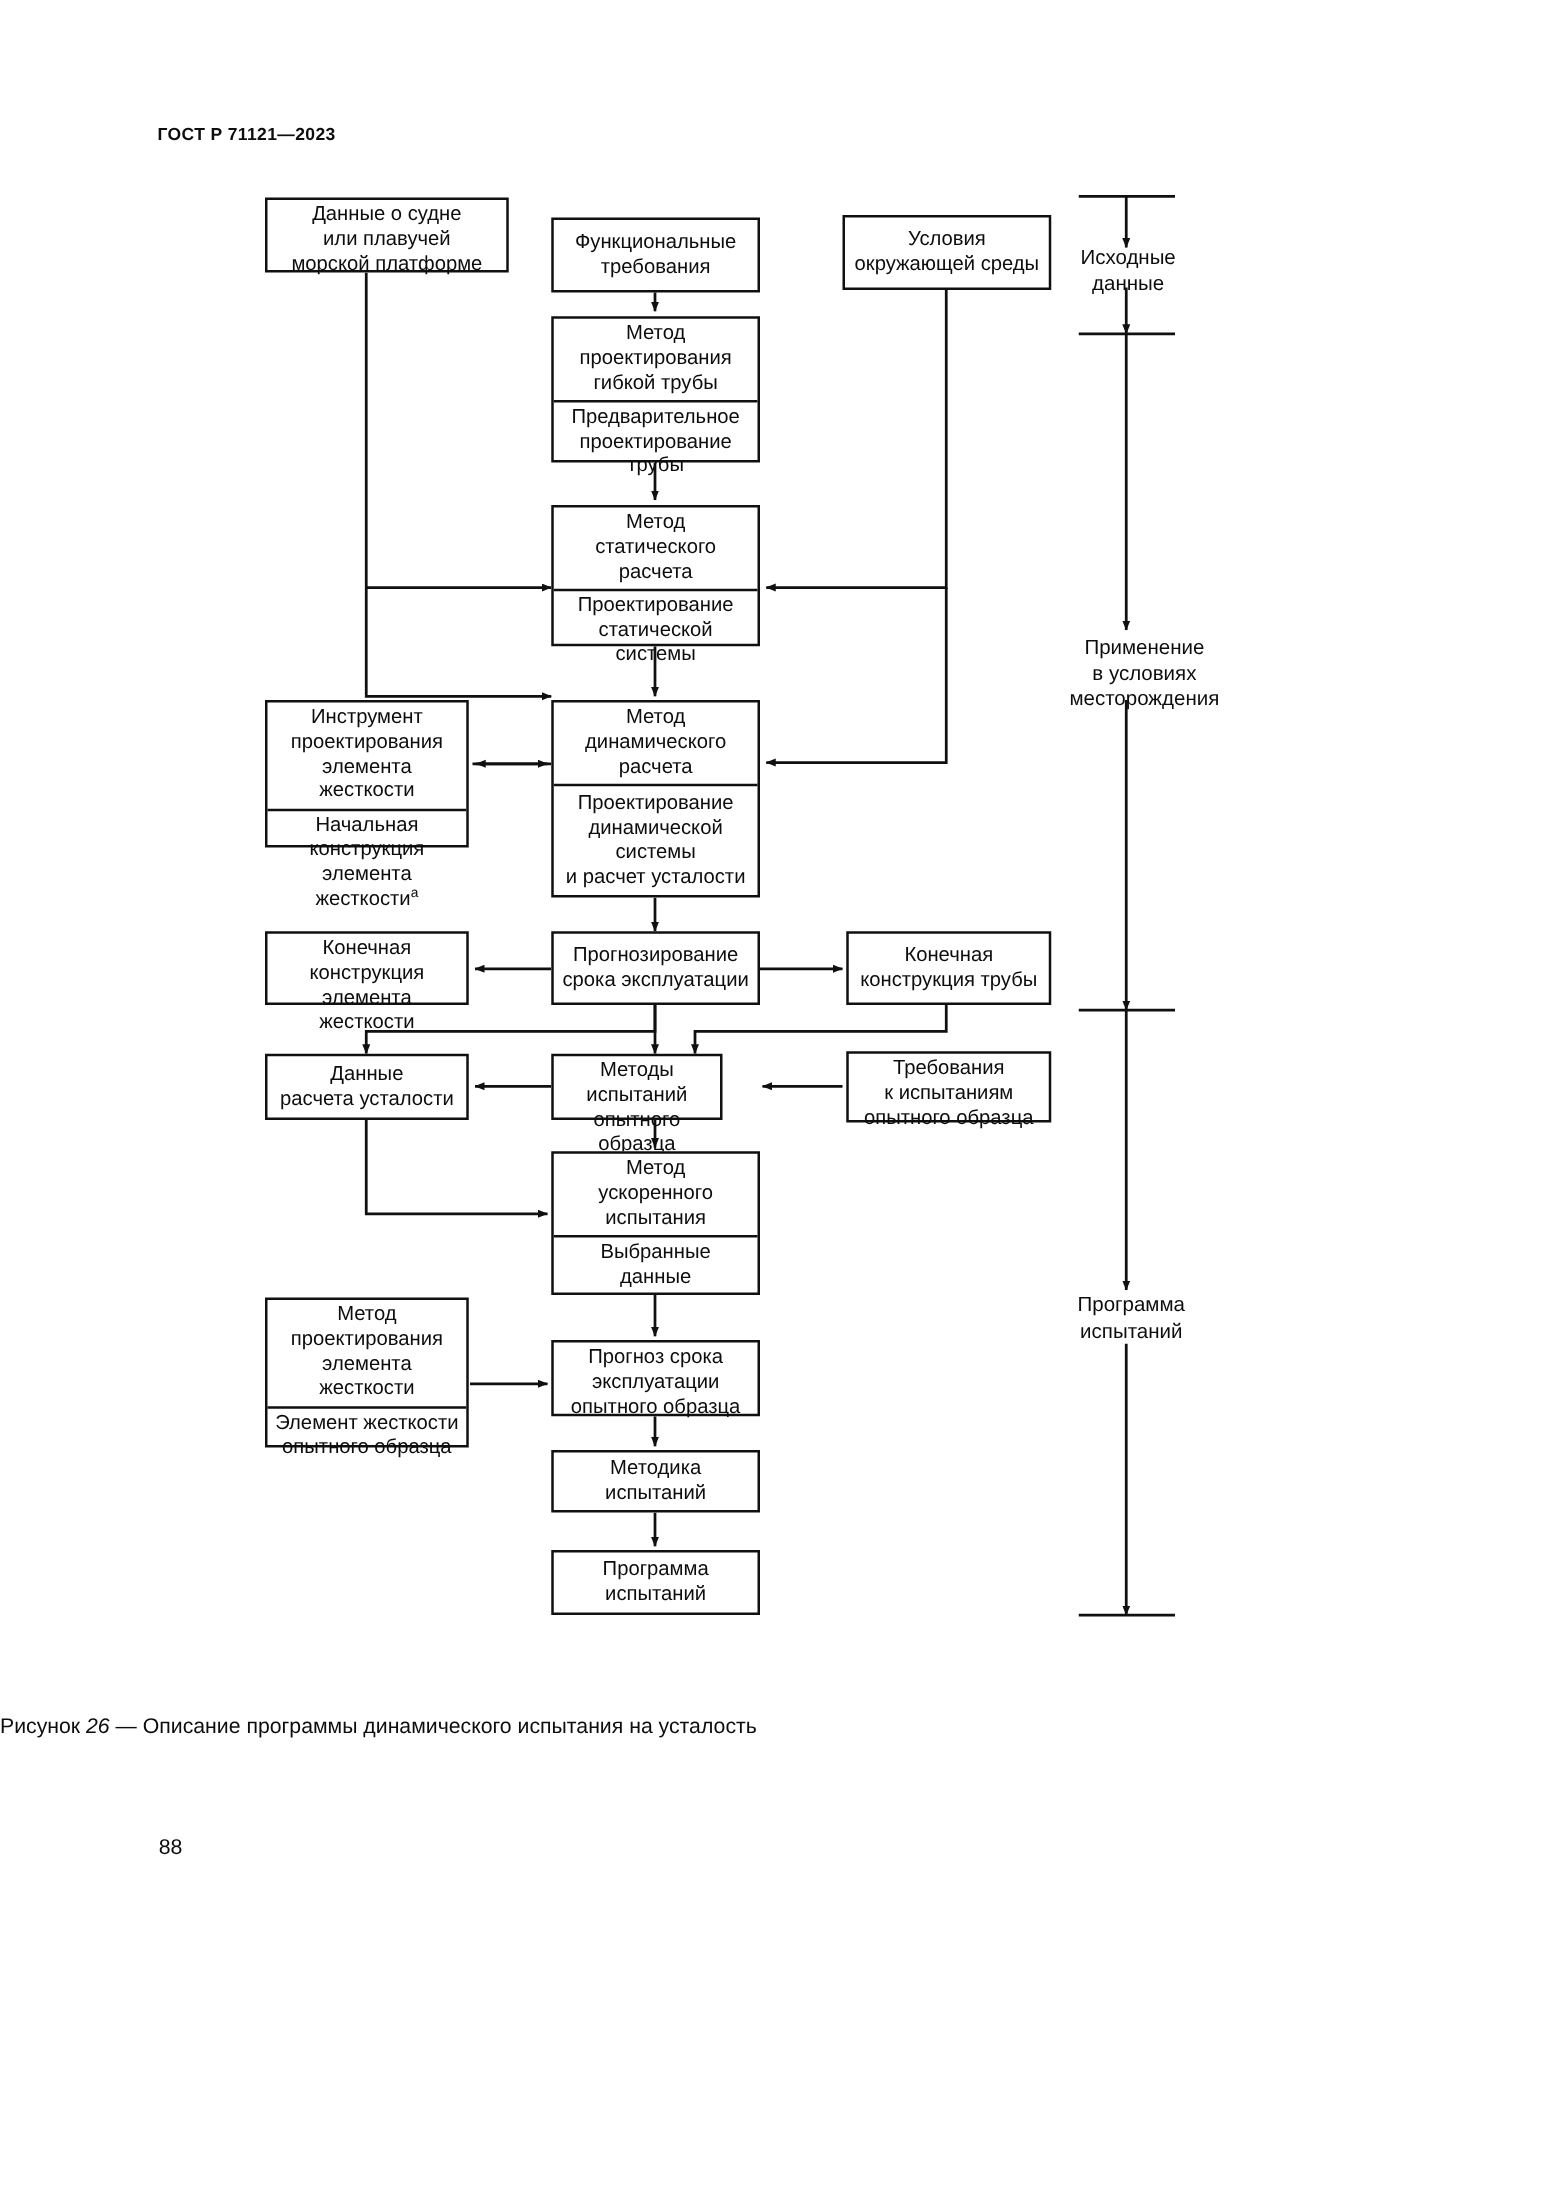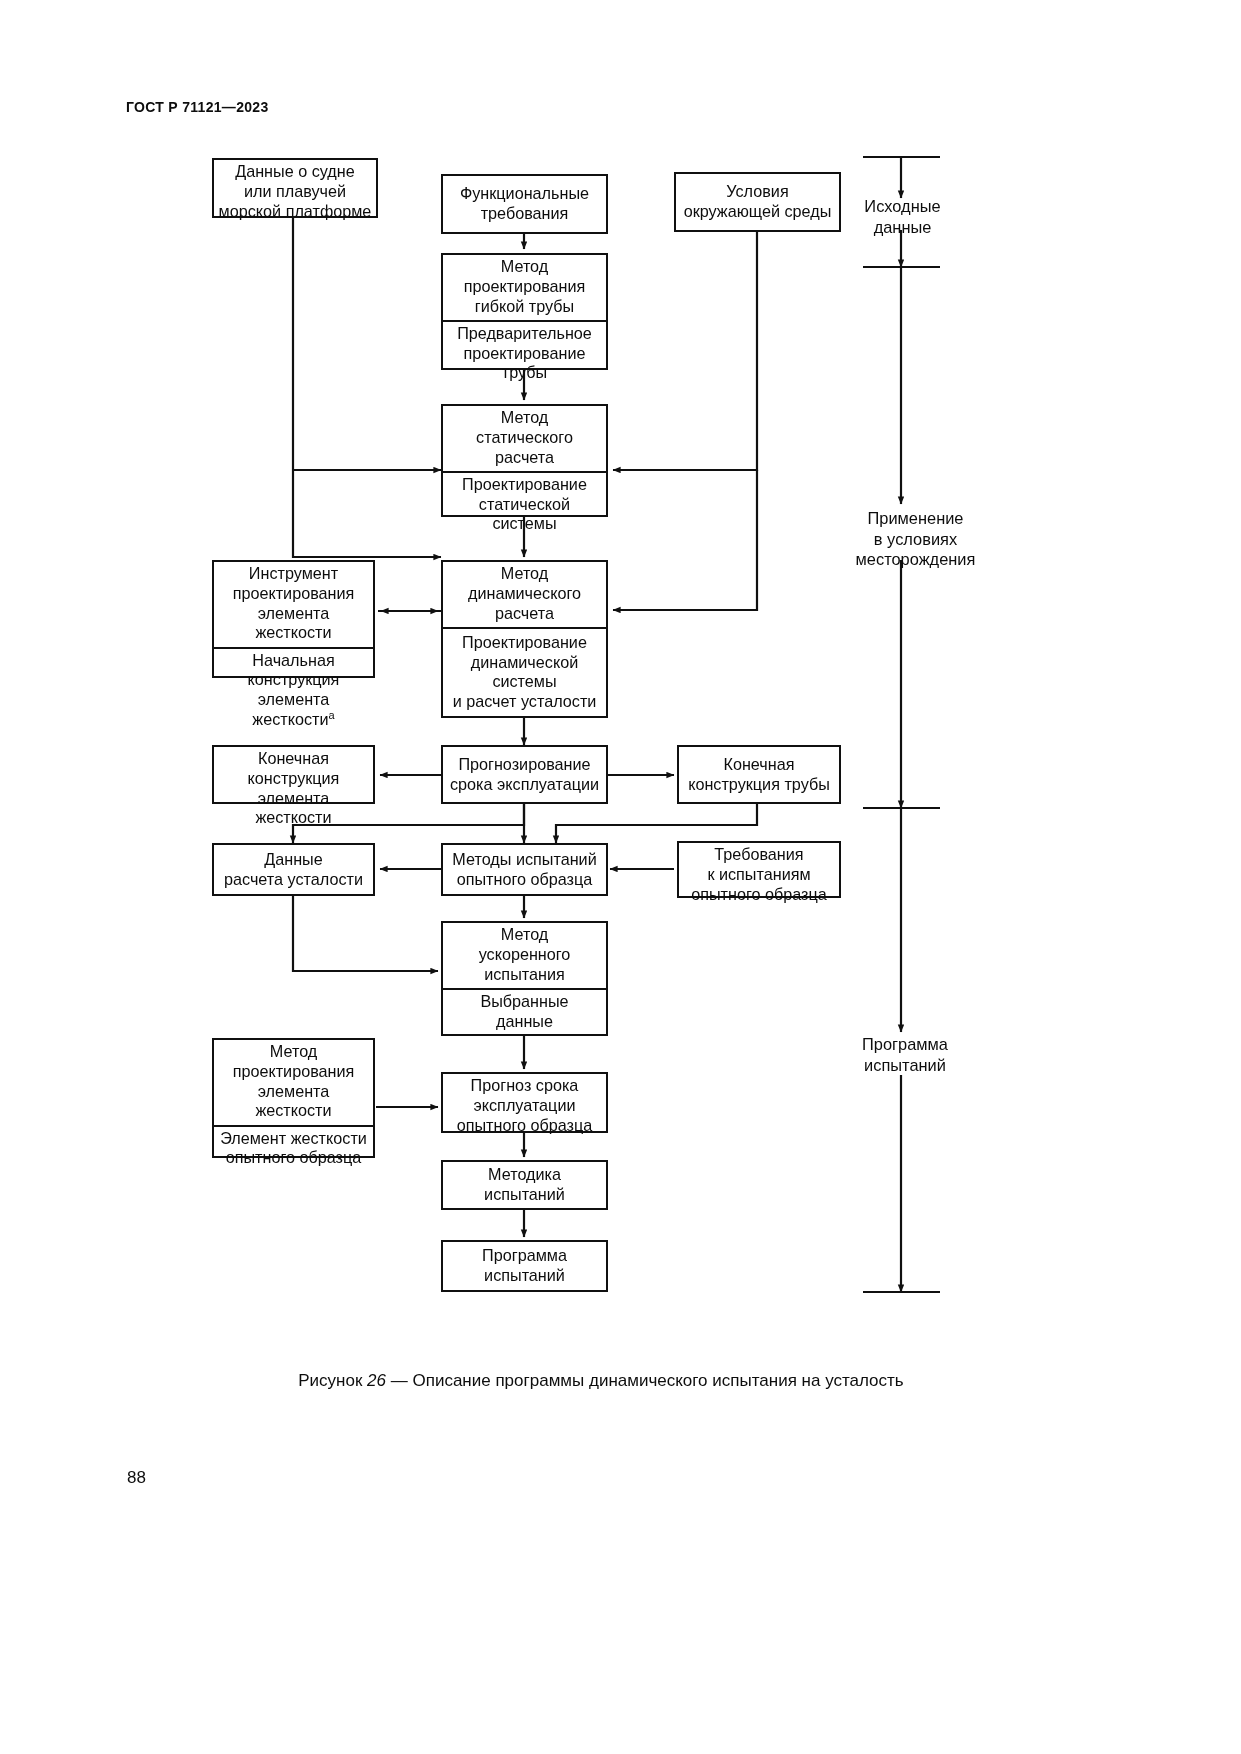--- a/index.html
+++ b/index.html
@@ -48,21 +48,21 @@
     text-align: justify;
   }
   .footnote .indent { display: inline-block; width: 48px; }
   .footnote sup { font-size: 11.5px; vertical-align: super; }
 
   .figure-caption {
     position: absolute;
     left: 0;
     top: 1371px;
     width: 1202px;
-    text-align: center;
+    text-align: left;
     font-size: 17px;
   }
   .figure-caption .num { font-style: italic; }
 
   
   .diagram {
     position: absolute;
     left: 0;
     top: 0;
     width: 1241px;
@@ -180,21 +180,21 @@
         <line x1="901" y1="560" x2="901" y2="808" marker-end="url(#ah)"></line>
         <line x1="863" y1="808" x2="940" y2="808"></line>
 
         <line x1="901" y1="808" x2="901" y2="1032" marker-end="url(#ah)"></line>
         <line x1="901" y1="1075" x2="901" y2="1292" marker-end="url(#ah)"></line>
         <line x1="863" y1="1292" x2="940" y2="1292"></line>
       </g>
     </svg>
   </div>
 
-  <div class="node" style="left:212px; top:158px; width:166px; height:60px;">
+  <div class="node" style="left:212px; top:158px; width:195px; height:60px;">
     <div class="cell">
       <span>
         <span>Данные о судне</span><br>
         <span>или плавучей</span><br>
         <span>морской платформе</span>
       </span>
     </div>
   </div>
 
   <div class="node" style="left:441px; top:174px; width:167px; height:60px;">
@@ -313,21 +313,21 @@
 
   <div class="node" style="left:212px; top:843px; width:163px; height:53px;">
     <div class="cell">
       <span>
         <span>Данные</span><br>
         <span>расчета усталости</span>
       </span>
     </div>
   </div>
 
-  <div class="node" style="left:441px; top:843px; width:167px; height:53px;">
+  <div class="node" style="left:441px; top:843px; width:137px; height:53px;">
     <div class="cell">
       <span>
         <span>Методы испытаний</span><br>
         <span>опытного образца</span>
       </span>
     </div>
   </div>
 
   <div class="node" style="left:677px; top:841px; width:164px; height:57px;">
     <div class="cell">

